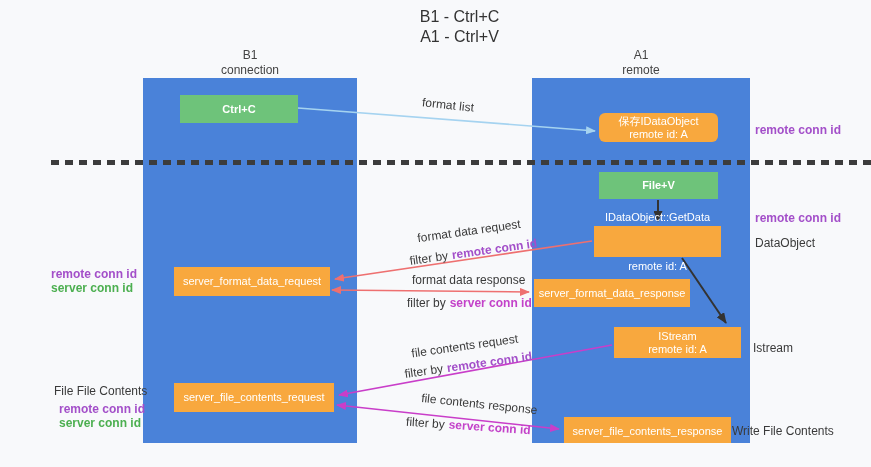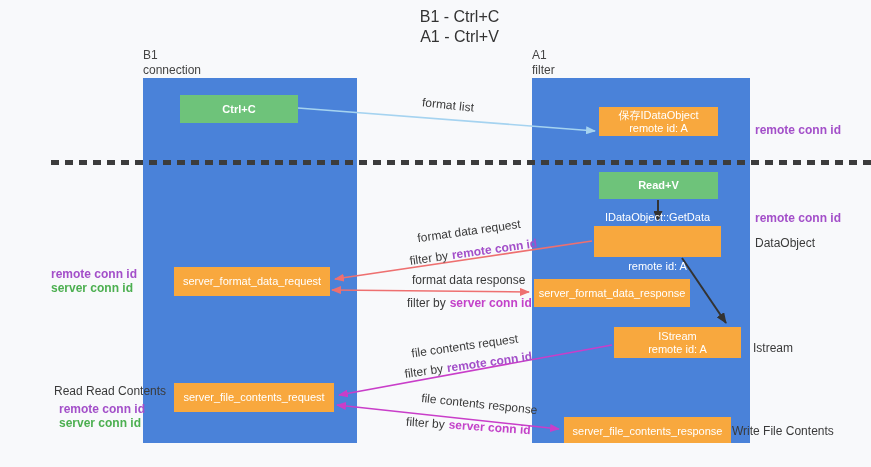--- a/index.html
+++ b/index.html
@@ -2,21 +2,21 @@
 <html><head>
 <meta charset="utf-8">
 <style>
   html,body{margin:0;padding:0;}
   body{font-family:"Liberation Sans", sans-serif; background:#f8f9fb;}
   .canvas{position:relative;width:871px;height:443px;background:#f8f9fb;overflow:hidden;margin-left:24px;}
 
   .title{position:absolute;left:0;top:7px;width:871px;text-align:center;
          font-size:16px;color:#333;line-height:20px;}
 
-  .lane-header{position:absolute;font-size:12px;color:#444;line-height:15px;}
+  .lane-header{position:absolute;text-align:center;font-size:12px;color:#444;line-height:15px;}
   .lane-header.left{left:119px;top:48px;width:214px;}
   .lane-header.right{left:508px;top:48px;width:218px;}
 
   .lane{position:absolute;background:#4a82d9;z-index:1;}
   .lane.left{left:119px;top:78px;width:214px;height:374px;}
   .lane.right{left:508px;top:78px;width:218px;height:377px;}
 
   .divider{position:absolute;left:27px;top:160px;width:844px;height:5px;z-index:2;
            background:repeating-linear-gradient(90deg,#3c3c3c 0 8px,transparent 8px 14px);}
 
@@ -45,21 +45,21 @@
     <div>B1 - Ctrl+C</div>
     <div>A1 - Ctrl+V</div>
   </div>
 
   <div class="lane-header left">
     <div>B1</div>
     <div>connection</div>
   </div>
   <div class="lane-header right">
     <div>A1</div>
-    <div>filter</div>
+    <div>remote</div>
   </div>
 
   <div class="lane left"></div>
   <div class="lane right"></div>
 
   <div class="divider"></div>
 
   <svg class="arrows" width="871" height="467">
     <defs>
       <marker id="m-blue" markerWidth="10" markerHeight="8" refX="9" refY="4" orient="auto" markerUnits="userSpaceOnUse">
@@ -81,27 +81,27 @@
     <path d="M308,290 L505,292" stroke="#ee7070" stroke-width="1.6" fill="none" marker-start="url(#m-salmon)" marker-end="url(#m-salmon)"></path>
     <path d="M658,258 L702,323" stroke="#333333" stroke-width="2" fill="none" marker-end="url(#m-black)"></path>
     <path d="M588,345 L315,395" stroke="#c93ec9" stroke-width="1.6" fill="none" marker-end="url(#m-magenta)"></path>
     <path d="M313,405 L535,429" stroke="#c93ec9" stroke-width="1.6" fill="none" marker-start="url(#m-magenta)" marker-end="url(#m-magenta)"></path>
   </svg>
 
   <div class="node green" style="left:156px;top:95px;width:118px;height:28px;">
     <span>Ctrl+C</span>
   </div>
 
-  <div class="node orange" style="left:575px;top:107px;width:119px;height:29px;">
+  <div class="node orange" style="left:575px;top:113px;width:119px;height:29px;border-radius:6px;">
     <span>保存IDataObject</span>
     <span>remote id: A</span>
   </div>
 
   <div class="node green" style="left:575px;top:172px;width:119px;height:27px;">
-    <span>Read+V</span>
+    <span>File+V</span>
   </div>
 
   <div class="node orange" style="left:570px;top:226px;width:127px;height:31px;gap:36px;">
     <span>IDataObject::GetData</span>
     <span>remote id: A</span>
   </div>
 
   <div class="node orange" style="left:150px;top:267px;width:156px;height:29px;">
     <span>server_format_data_request</span>
   </div>
@@ -146,17 +146,17 @@
   </div>
 
   <div class="lbl purple" style="left:731px;top:123px;">remote conn id</div>
   <div class="lbl purple" style="left:731px;top:211px;">remote conn id</div>
   <div class="lbl" style="left:731px;top:236px;">DataObject</div>
   <div class="lbl" style="left:729px;top:341px;">Istream</div>
   <div class="lbl" style="left:708px;top:424px;">Write File Contents</div>
 
   <div class="lbl purple" style="left:27px;top:267px;">remote conn id</div>
   <div class="lbl greenc" style="left:27px;top:281px;">server conn id</div>
-  <div class="lbl" style="left:30px;top:384px;">Read Read Contents</div>
+  <div class="lbl" style="left:30px;top:384px;">File File Contents</div>
   <div class="lbl purple" style="left:35px;top:402px;">remote conn id</div>
   <div class="lbl greenc" style="left:35px;top:416px;">server conn id</div>
 
 </div>
 
 </body></html>

